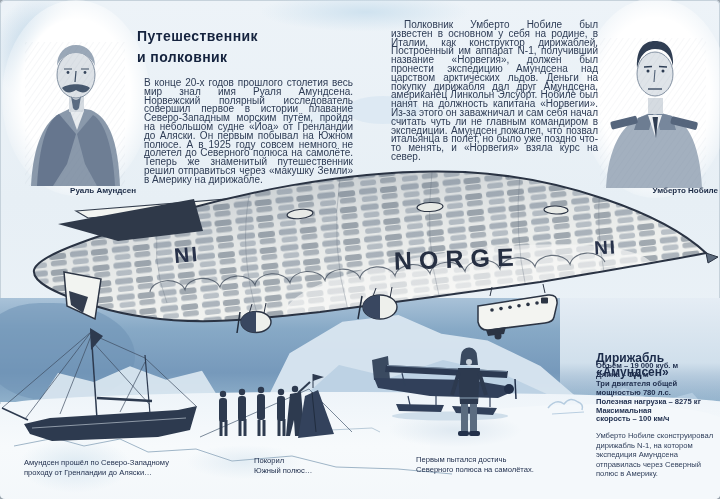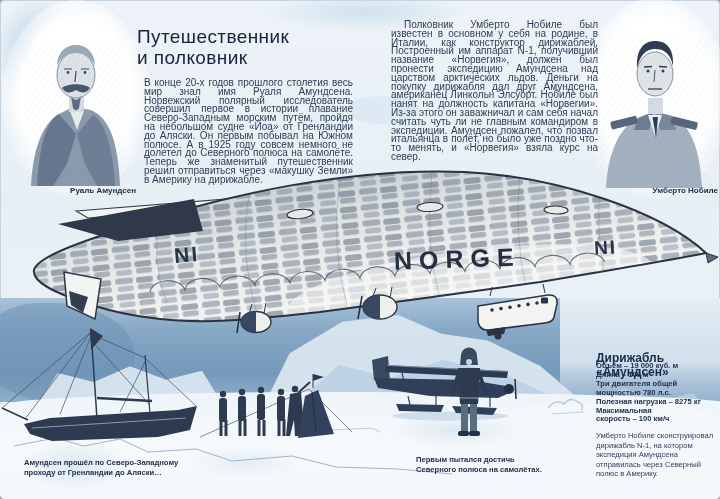--- a/index.html
+++ b/index.html
@@ -32,31 +32,31 @@
   .snow-blob2{left:370px;top:408px;width:170px;height:44px;background:radial-gradient(closest-side,#dfe9f1 0%,rgba(223,233,241,0) 78%);}
   .snow-blob3{left:170px;top:440px;width:150px;height:44px;background:radial-gradient(closest-side,#e3edf4 0%,rgba(227,237,244,0) 78%);}
   
   .vignette{border-radius:50%;}
   .vig-l{left:2px;top:0px;width:148px;height:196px;background:radial-gradient(ellipse at 50% 48%,#ffffff 52%,rgba(255,255,255,0) 76%);}
   .vig-r{left:580px;top:-2px;width:150px;height:200px;background:radial-gradient(ellipse at 50% 48%,#ffffff 52%,rgba(255,255,255,0) 76%);}
   .portrait-svg{position:absolute;}
   
   .art{left:0;top:0;width:720px;height:499px;}
   
-  .page-title{left:137px;top:26px;width:220px;color:#15233e;font-size:19px;line-height:21px;font-weight:normal;letter-spacing:.4px;}
+  .page-title{left:137px;top:26px;width:220px;color:#15233e;font-size:14px;line-height:21px;font-weight:bold;letter-spacing:.4px;}
   .col{color:#2e3c55;font-size:10px;line-height:8.8px;text-align:justify;}
   .col-left{left:144px;top:79px;width:209px;}
   .col-right{left:391px;top:21px;width:207px;text-indent:13px;}
   .pcap{color:#1c2b46;font-size:8px;font-weight:bold;text-align:right;}
   .pcap-l{left:14px;top:186px;width:122px;}
   .pcap-r{left:594px;top:186px;width:124px;}
   .spec-title{left:596px;top:329px;width:120px;color:#1a2a49;font-size:12px;line-height:14px;font-weight:bold;margin-top:22px;}
   .spec-lines{left:596px;top:362px;width:122px;color:#223150;font-size:7.6px;line-height:8.9px;font-weight:bold;}
   .spec-note{left:596px;top:431px;width:120px;color:#31405c;font-size:7.6px;line-height:9.5px;}
-  .scene-cap{color:#22304e;font-size:7.6px;line-height:9.6px;font-weight:bold;}
+  .scene-cap{color:#22304e;font-size:7.6px;line-height:9.6px;font-weight:normal;}
   .cap-ship{left:24px;top:458px;width:160px;}
   .cap-pole{left:254px;top:456px;width:90px;}
   .cap-plane{left:416px;top:455px;width:130px;}
 </style>
 </head>
 <body>
 
 <div class="page">
 
   <div class="abs wash wash-tl"></div>
@@ -341,18 +341,22 @@
     <div>Полезная нагрузка – 8275 кг</div>
     <div>Максимальная</div>
     <div>скорость – 100 км/ч</div>
   </div>
   <div class="abs spec-note">Умберто Нобиле сконструировал дирижабль N-1, на котором экспедиция Амундсена отправилась через Северный полюс в Америку.</div>
 
   <div class="abs scene-cap cap-ship">
     <div>Амундсен прошёл по Северо-Западному</div>
     <div>проходу от Гренландии до Аляски…</div>
   </div>
+  <div class="abs scene-cap cap-pole">
+    <div>Покорил</div>
+    <div>Южный полюс…</div>
+  </div>
   <div class="abs scene-cap cap-plane">
     <div>Первым пытался достичь</div>
     <div>Северного полюса на самолётах.</div>
   </div>
 
 </div>
 
 </body></html>

